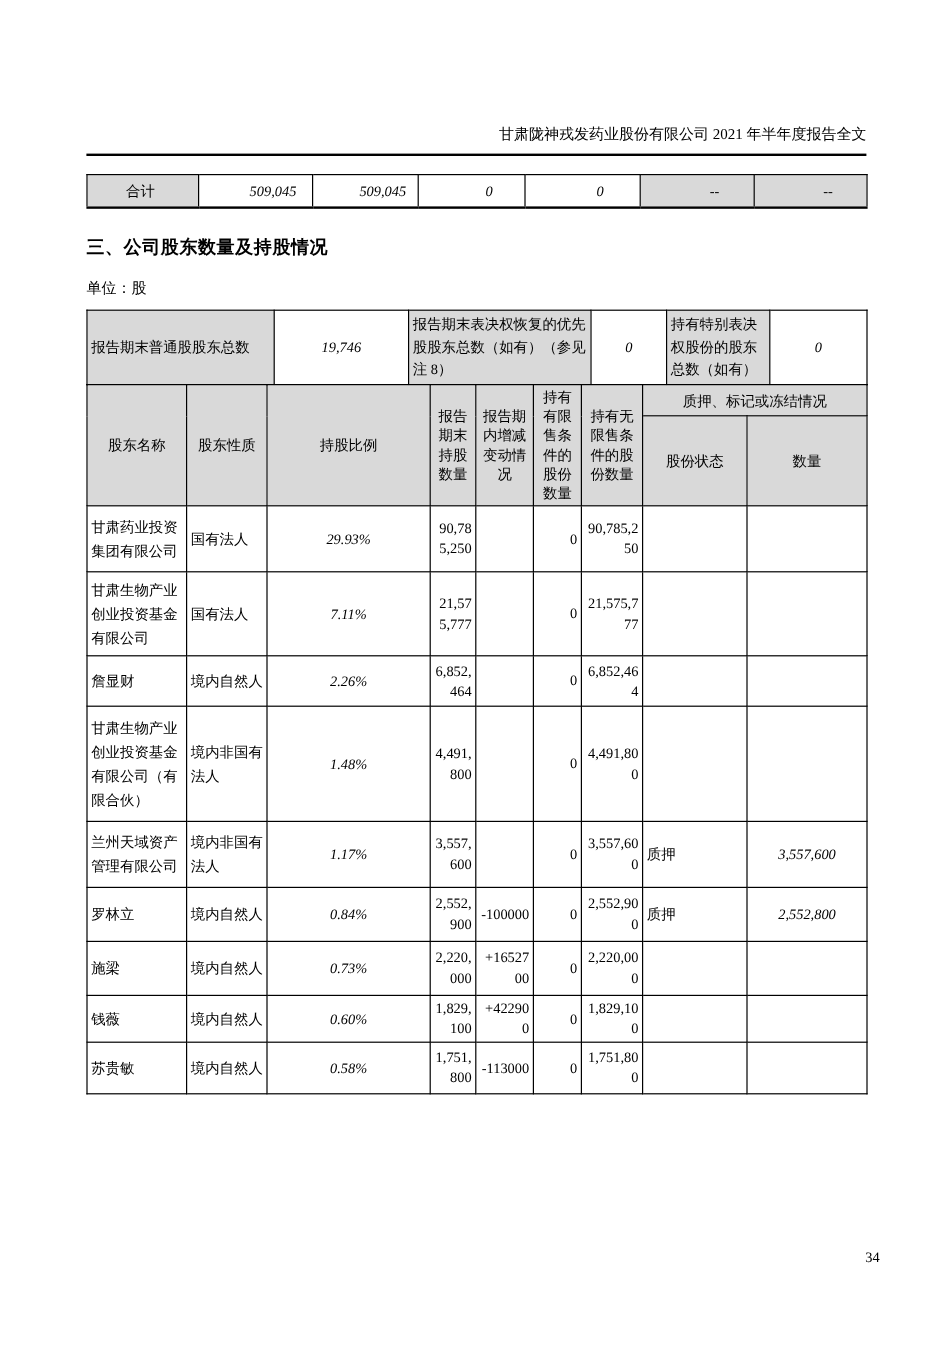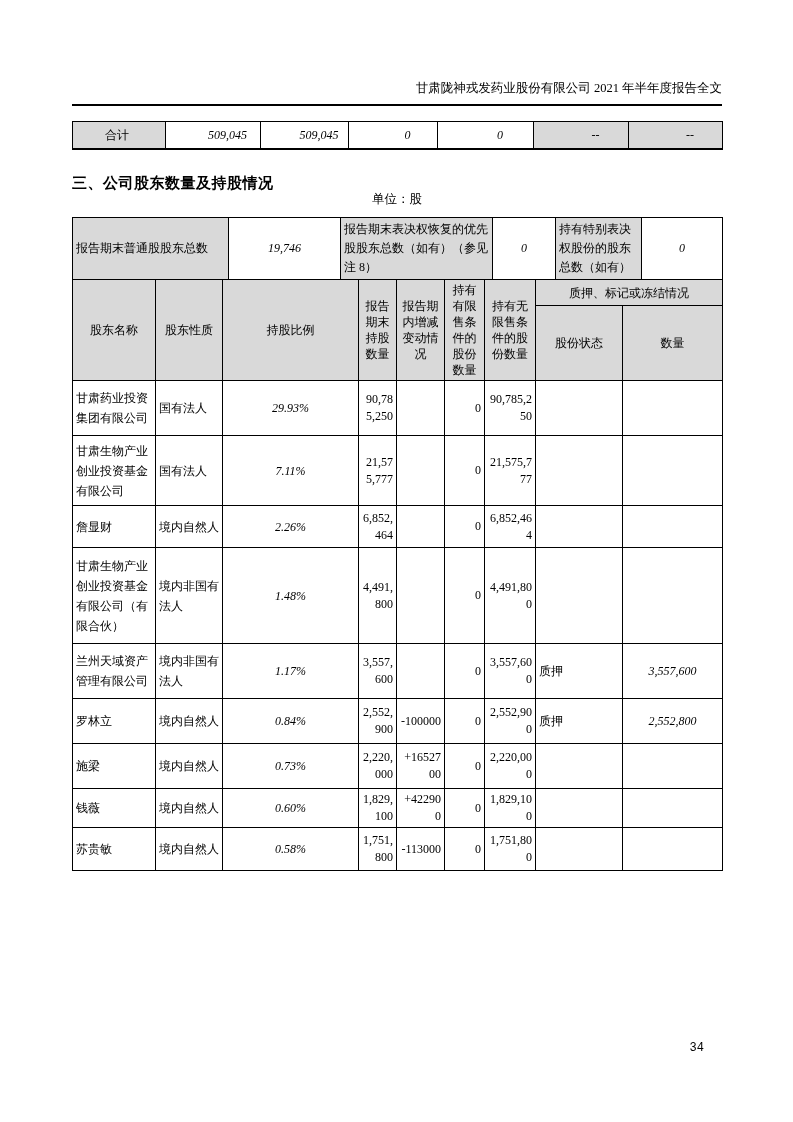--- a/index.html
+++ b/index.html
@@ -11,21 +11,21 @@
     box-sizing:border-box;
     font-family:"Liberation Serif","DejaVu Serif",serif;
     font-size:12px;
     overflow:hidden;
   }
   
   .page-header{
     padding-top:80px;padding-bottom:8px;
     border-bottom:2px solid #000;
     text-align:right;
-    font-size:12.5px;line-height:16px;
+    font-size:12.5px;line-height:16px;margin-top:24px;
   }
   
   table.tbl{border-collapse:collapse;table-layout:fixed;width:650px;}
   .tbl td,.tbl th{
     border:1px solid #000;
     vertical-align:middle;
     padding:2px 3px;
     font-weight:normal;
     font-size:12px;
     overflow:hidden;
@@ -40,21 +40,21 @@
   
   .sec-title{
     font-family:"Liberation Sans","DejaVu Sans",sans-serif;
     font-weight:bold;font-size:15px;line-height:17px;
     margin:26px 0 0 0;letter-spacing:0.5px;
   }
   .sec-title.second{margin-top:24px;}
   .applicability{margin-top:26px;font-size:12px;line-height:16px;}
   .applicability .box{font-size:9px;vertical-align:1px;}
   .applicability .tick{font-size:12px;padding:0 2px;}
-  .unit-label{text-align:center;font-size:12.5px;line-height:16px;}
+  .unit-label{margin-top:17px;text-align:left;font-size:12.5px;line-height:16px;}
   
   .summary-table{margin-top:10px;}
   .summary-table td{line-height:19px;}
   .summary-table tr.srow{height:62px;}
   .summary-table tr.caption-row td{height:23px;line-height:20px;}
   
   .holders-table{margin-top:-1px;}
   .holders-table th{line-height:16px;text-align:center;background:#d9d9d9;}
   .holders-table tr.hrow-a{height:26px;}
   .holders-table tbody td{line-height:20px;background:#fff;}
@@ -63,21 +63,21 @@
   .holders-table tbody tr:nth-child(1){height:55px;}
   .holders-table tbody tr:nth-child(2){height:70px;}
   .holders-table tbody tr:nth-child(3){height:42px;}
   .holders-table tbody tr:nth-child(4){height:96px;}
   .holders-table tbody tr:nth-child(5){height:55px;}
   .holders-table tbody tr:nth-child(6){height:45px;}
   .holders-table tbody tr:nth-child(7){height:45px;}
   .holders-table tbody tr:nth-child(8){height:33px;}
   .holders-table tbody tr:nth-child(9){height:43px;}
   
-  .page-footer{position:absolute;top:1040px;right:89px;font-size:12px;line-height:16px;font-family:Liberation Mono, monospace;}
+  .page-footer{position:absolute;top:1040px;right:60px;font-size:12px;line-height:16px;}
 </style>
 </head>
 <body>
 
 <div class="page">
 
   <div class="page-header">
     <span>甘肃陇神戎发药业股份有限公司 2021 年半年度报告全文</span>
   </div>
 

